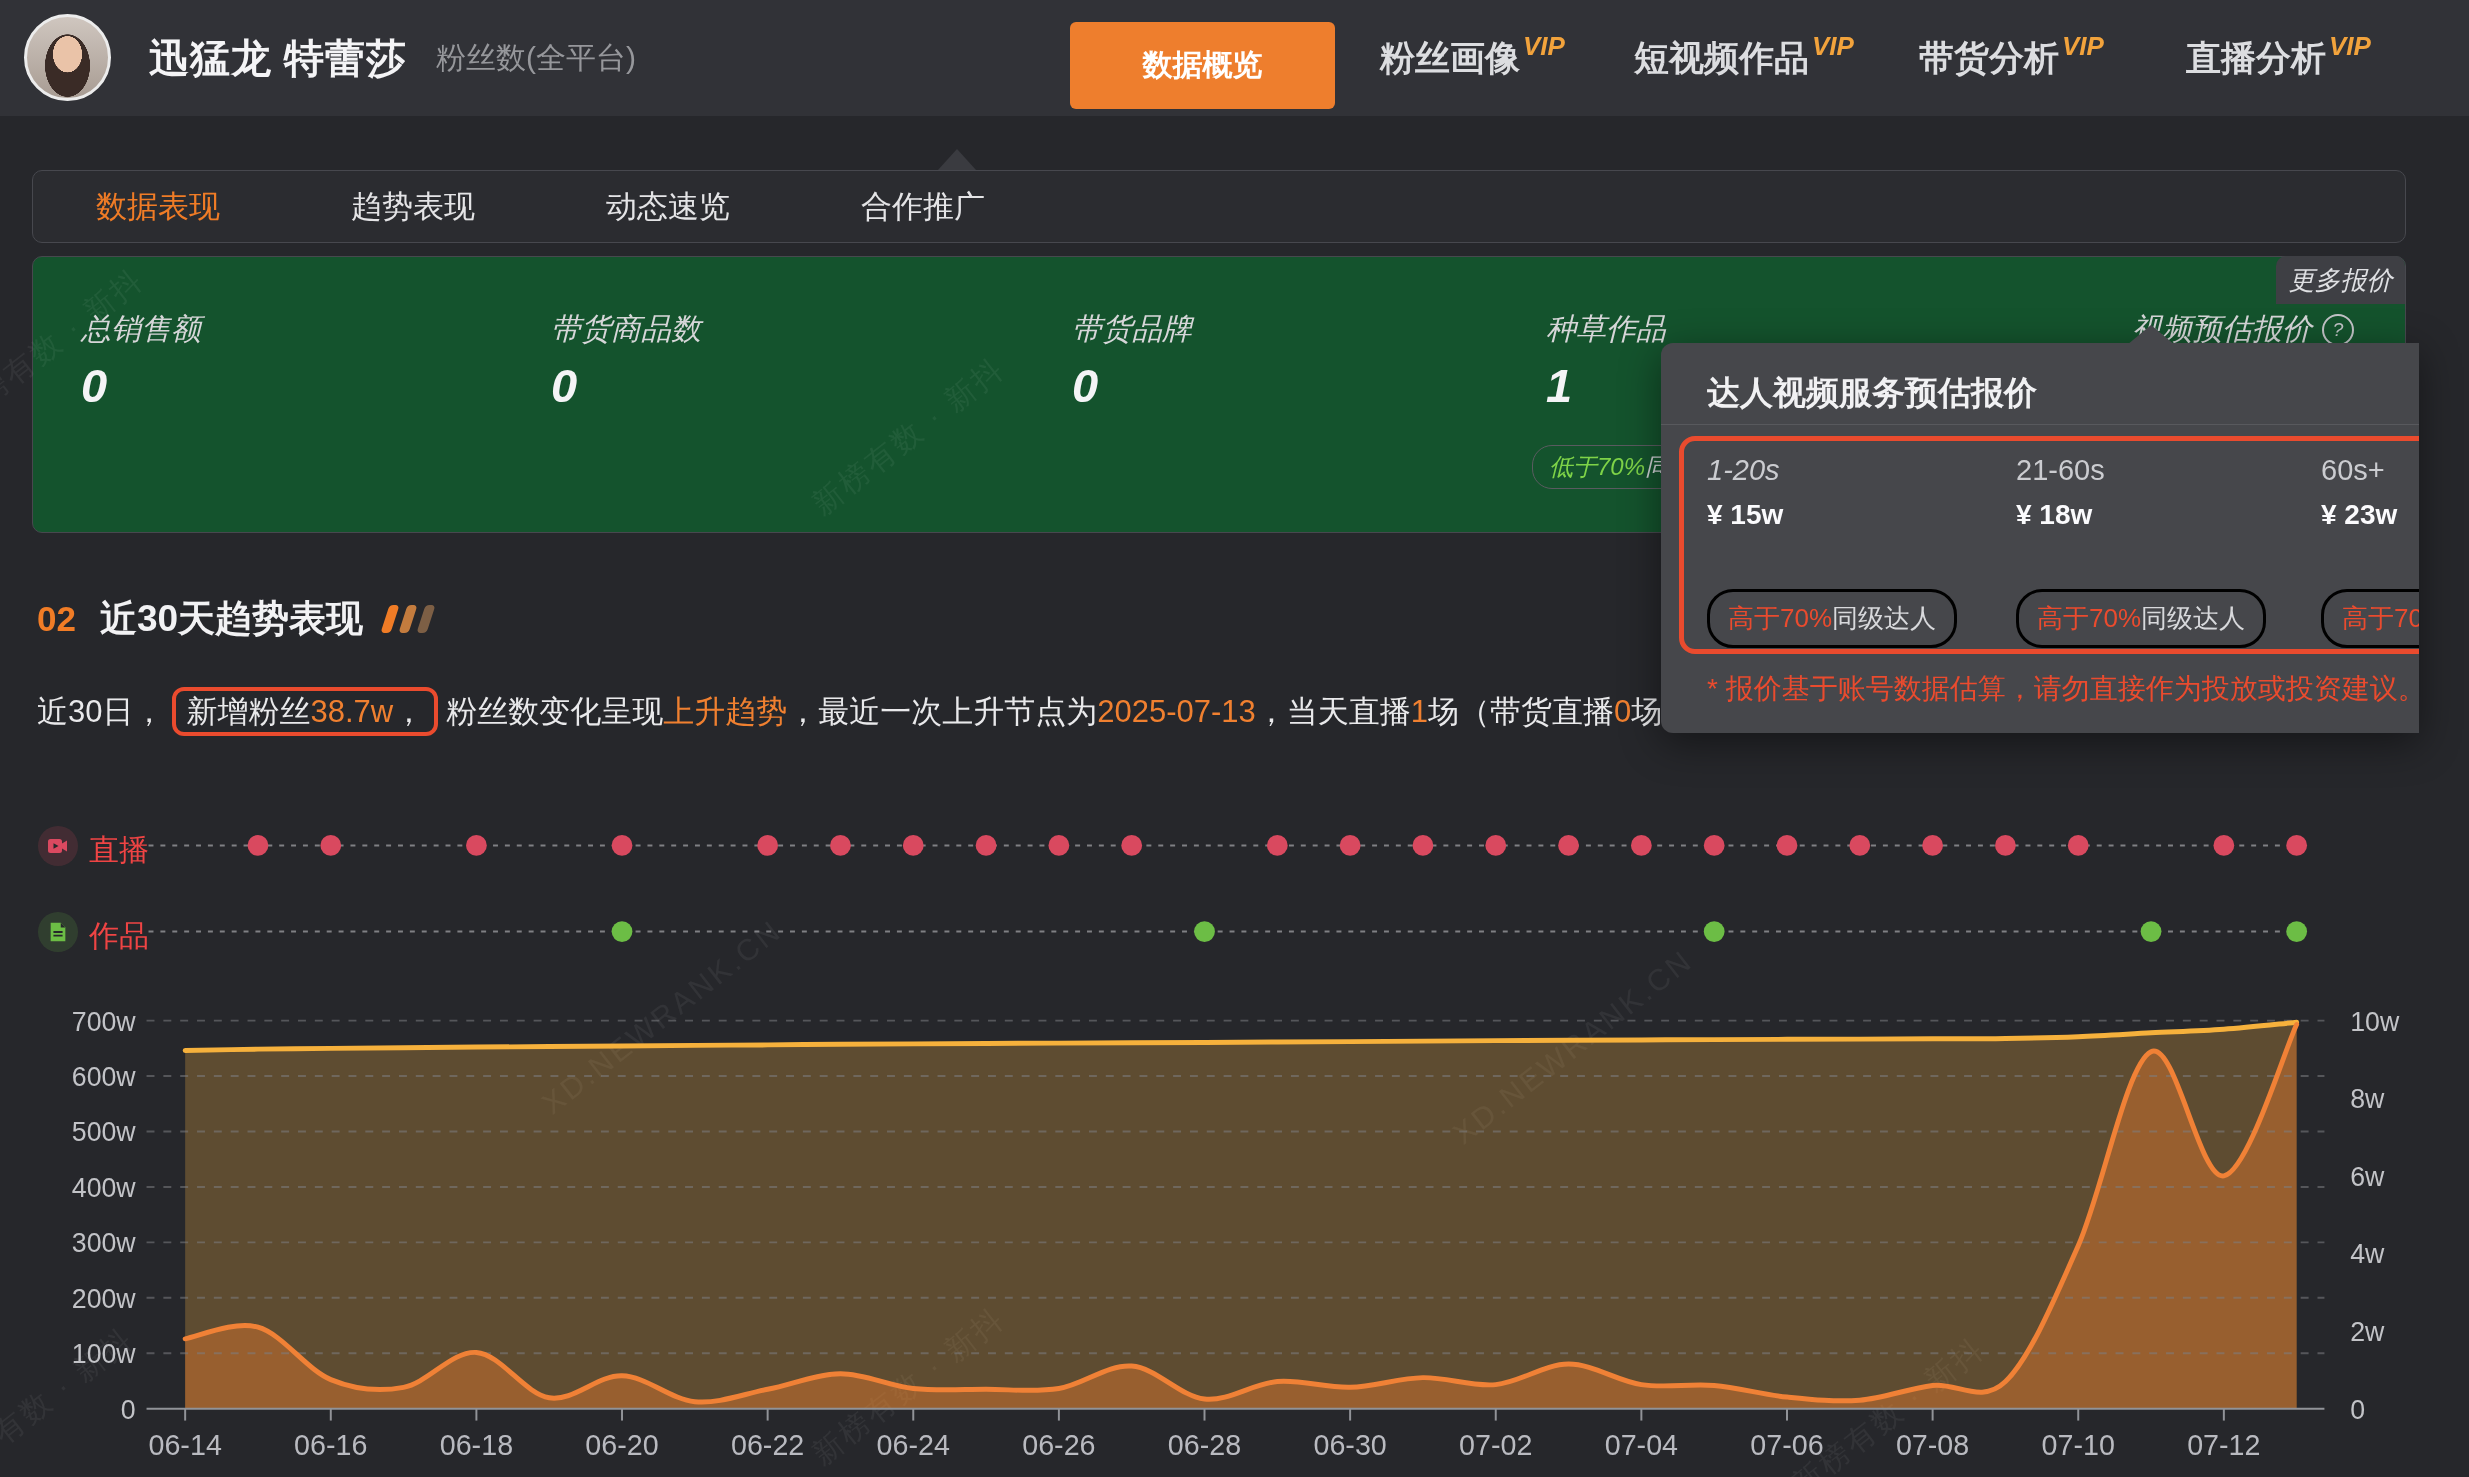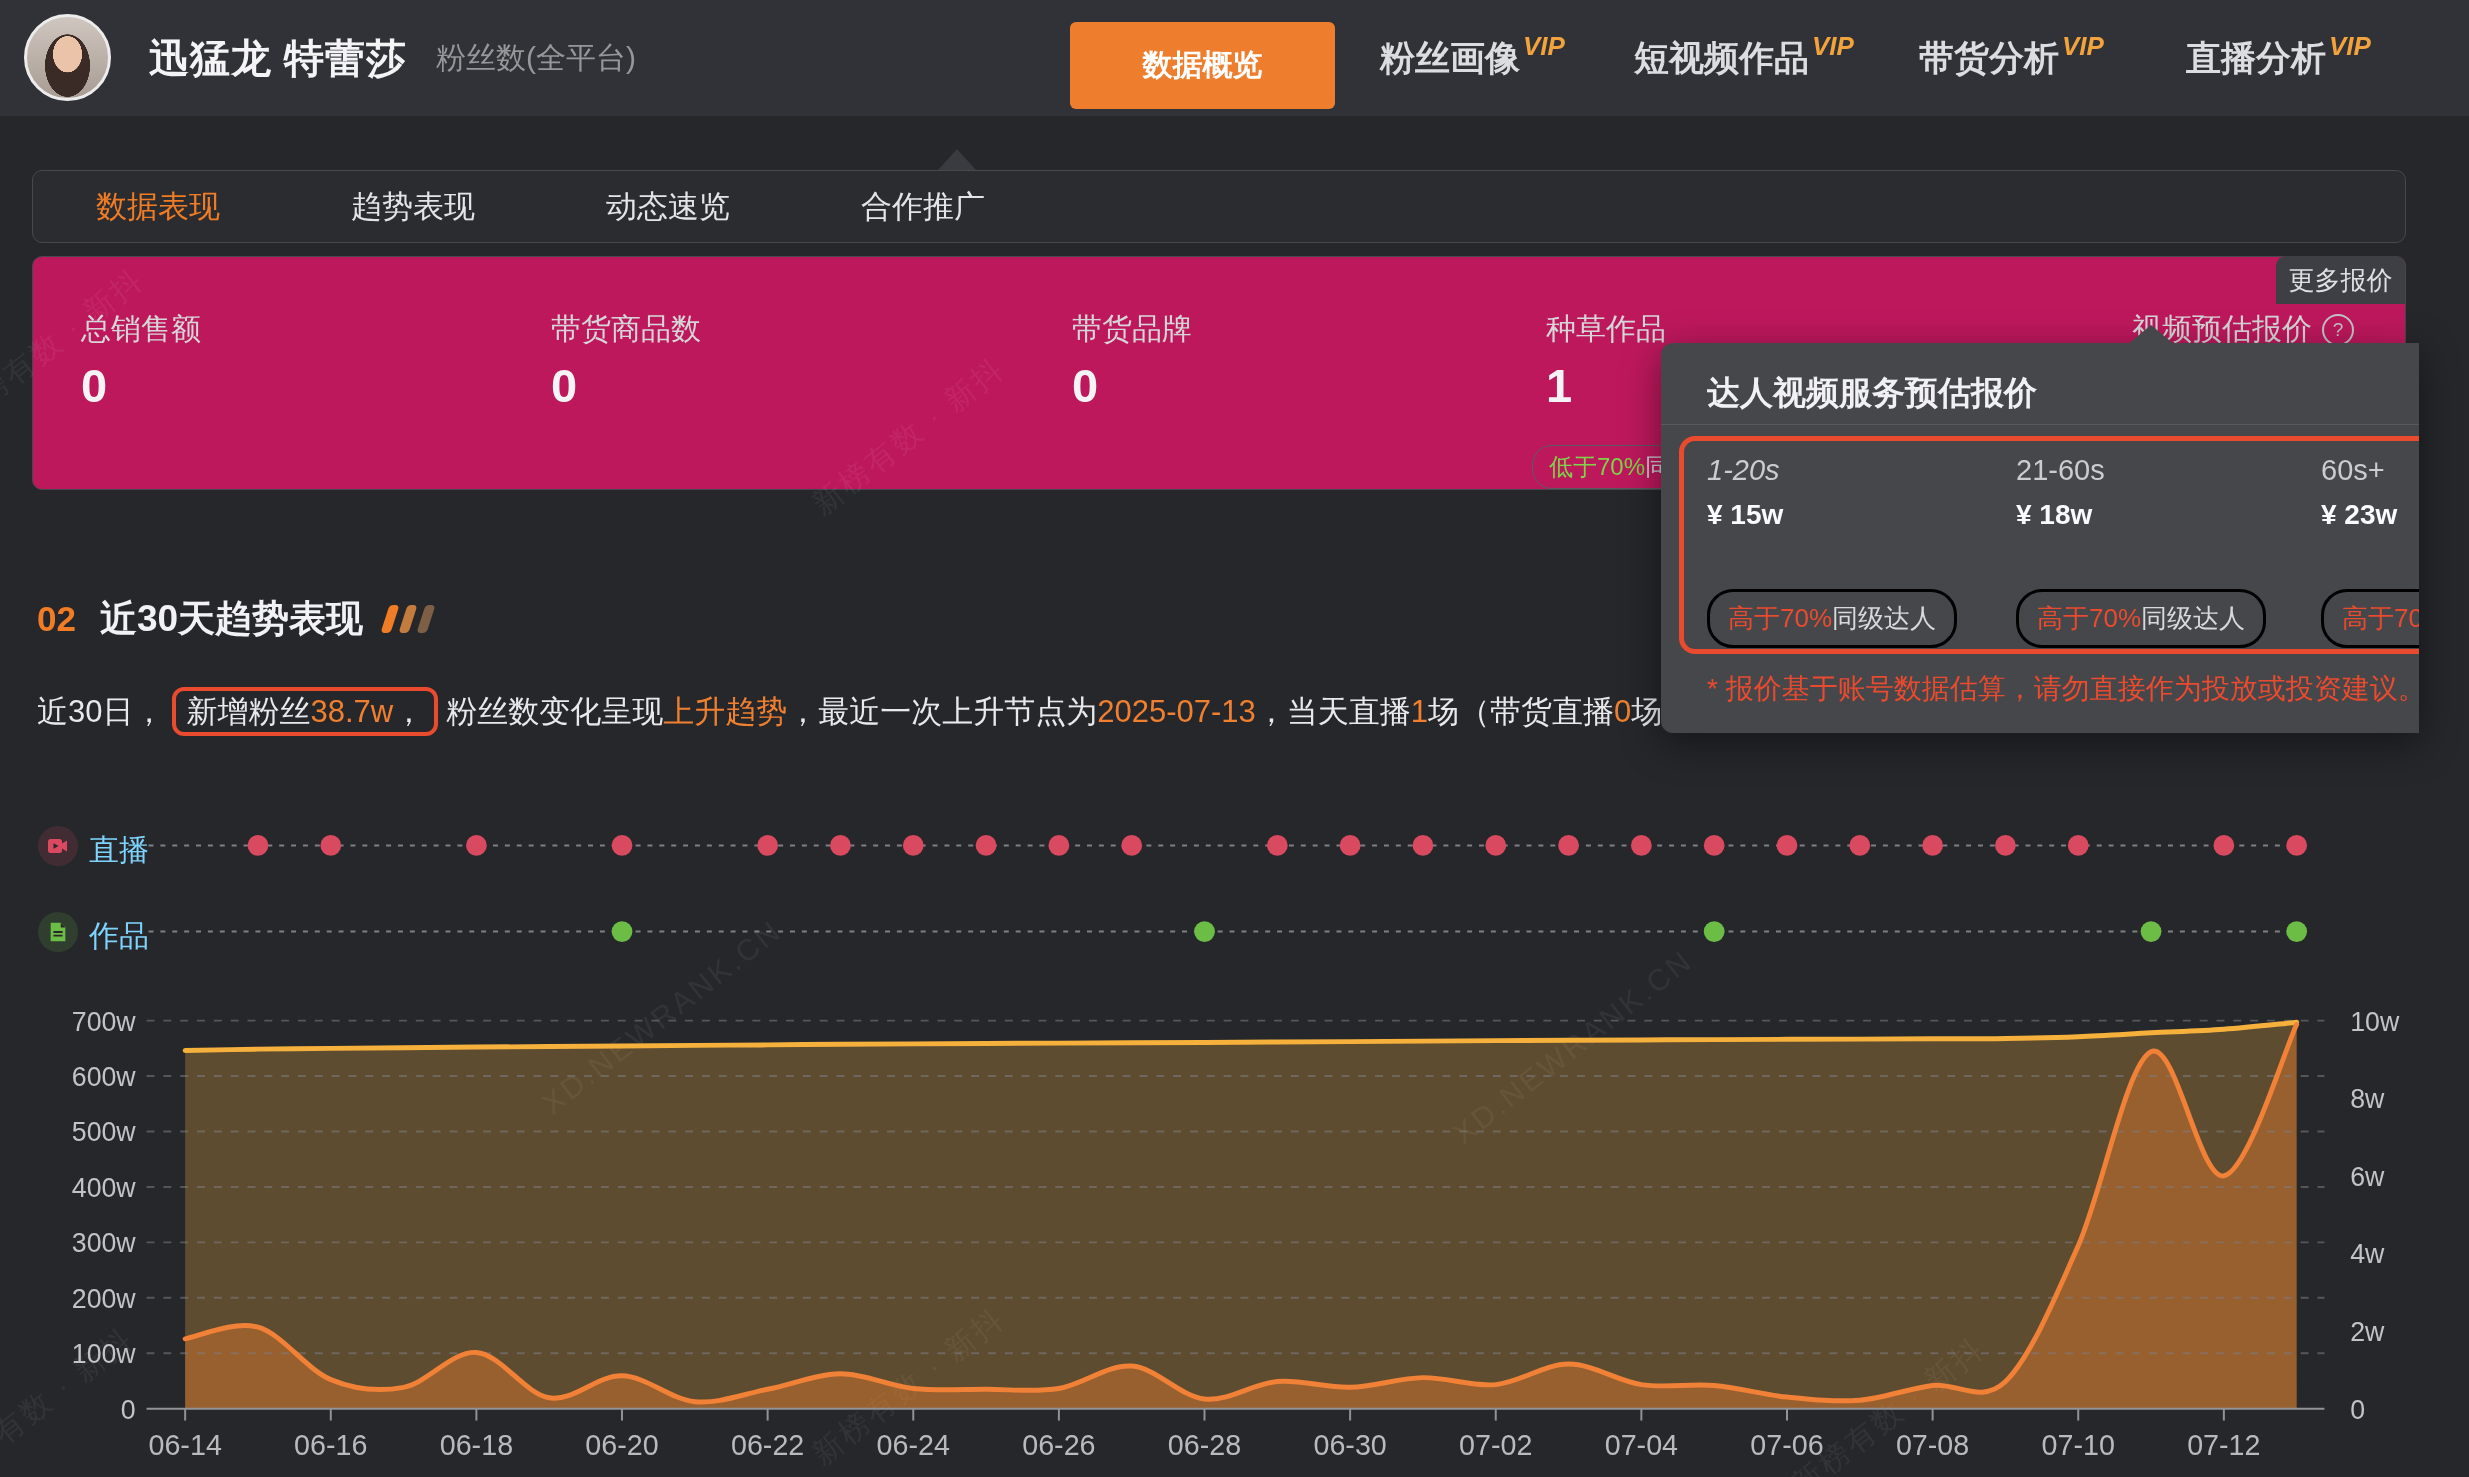--- a/index.html
+++ b/index.html
@@ -35,22 +35,22 @@
   .pointer-tri{left:938px;top:149px;width:0;height:0;z-index:4;
     border-left:19px solid transparent;border-right:19px solid transparent;
     border-bottom:21px solid #3a3b40;}
   
   .subtabs{left:32px;top:170px;width:2374px;height:73px;background:#2b2c30;
     border:1px solid #47484e;border-radius:10px;box-sizing:border-box;z-index:1;
     display:flex;align-items:center;padding-left:63px;gap:131px;}
   .subtab{font-size:31px;color:#e4e4e6;cursor:pointer;}
   .subtab.active{color:#f07c26;}
   
-  .stats-card{left:32px;top:256px;width:2374px;height:234px;background:#be185d;
-    border:1px solid #47484e;border-radius:10px;box-sizing:border-box;z-index:1;}
+  .stats-card{left:32px;top:256px;width:2374px;height:277px;background:#14532d;
+    border:1px solid #47484e;border-radius:10px;box-sizing:border-box;z-index:1;font-style:italic;}
   .more-quotes{right:0px;top:-1px;width:129px;height:48px;background:#3e3f44;
     border-radius:10px 10px 0 0;display:flex;align-items:center;justify-content:center;
     font-size:26px;color:#dfe0e3;cursor:pointer;}
   .stat-label{top:52px;font-size:30px;color:#d6d6d8;white-space:nowrap;display:flex;align-items:center;gap:10px;}
   .stat-value{top:101px;font-size:47px;font-weight:bold;color:#f4f4f6;}
   .help-circle{width:28px;height:28px;border:2px solid #c3c4c8;border-radius:50%;
     display:inline-flex;align-items:center;justify-content:center;
     font-size:19px;color:#c3c4c8;cursor:pointer;}
   .stat-badge{left:1499px;top:188px;border:1px solid #5a5b60;border-radius:20px;
     padding:5px 16px;font-size:24px;white-space:nowrap;}
@@ -81,21 +81,21 @@
   .tbars{display:flex;gap:8px;margin-left:22px;}
   .tbar{width:10px;height:28px;border-radius:4px;transform:skewX(-18deg);}
   
   .summary{left:37px;top:683px;width:2396px;font-size:31px;color:#e9e9eb;z-index:2;
     line-height:57px;}
   .summary .org{color:#f08030;}
   .summary-box{border:4px solid #ea4b2e;border-radius:12px;padding:3px 10px;margin:0 8px;}
   
   .tl-icon{width:40px;height:40px;border-radius:50%;display:flex;align-items:center;
     justify-content:center;z-index:3;}
-  .tl-label{font-size:30px;color:#7dd3fc;z-index:3;}
+  .tl-label{font-size:30px;color:#ef4444;z-index:3;}
   
   #chart-svg{left:0;top:0;z-index:3;pointer-events:none;}
   
   .wm{position:absolute;color:rgba(255,255,255,0.06);font-size:30px;letter-spacing:3px;
     transform:rotate(-38deg);white-space:nowrap;z-index:2;pointer-events:none;}
 </style>
 </head>
 <body>
 
 <div class="abs header">

